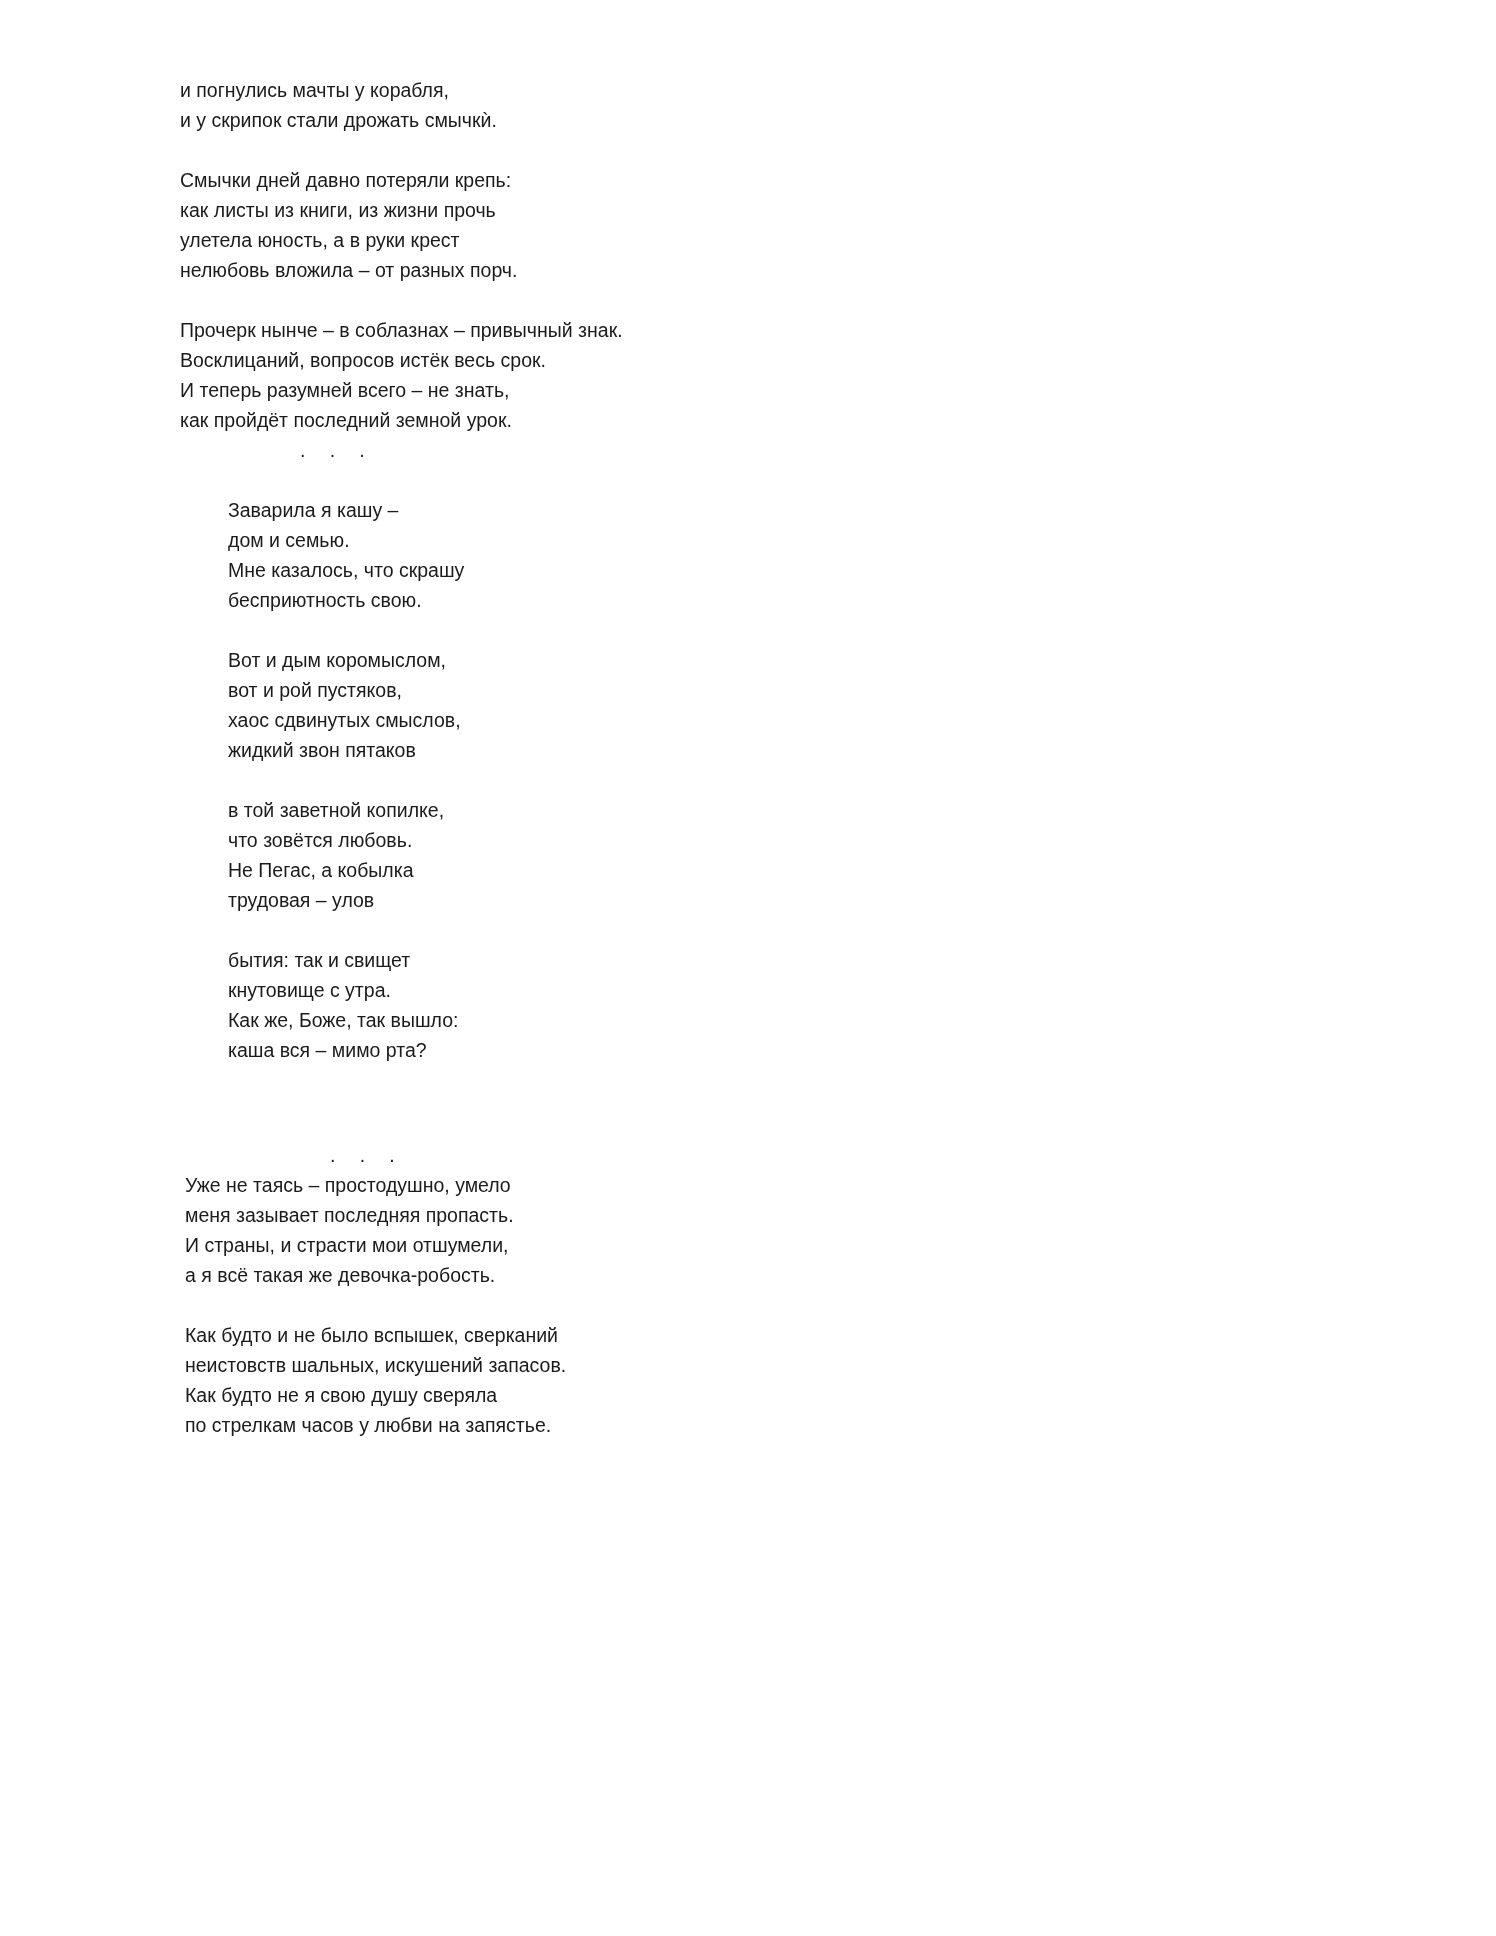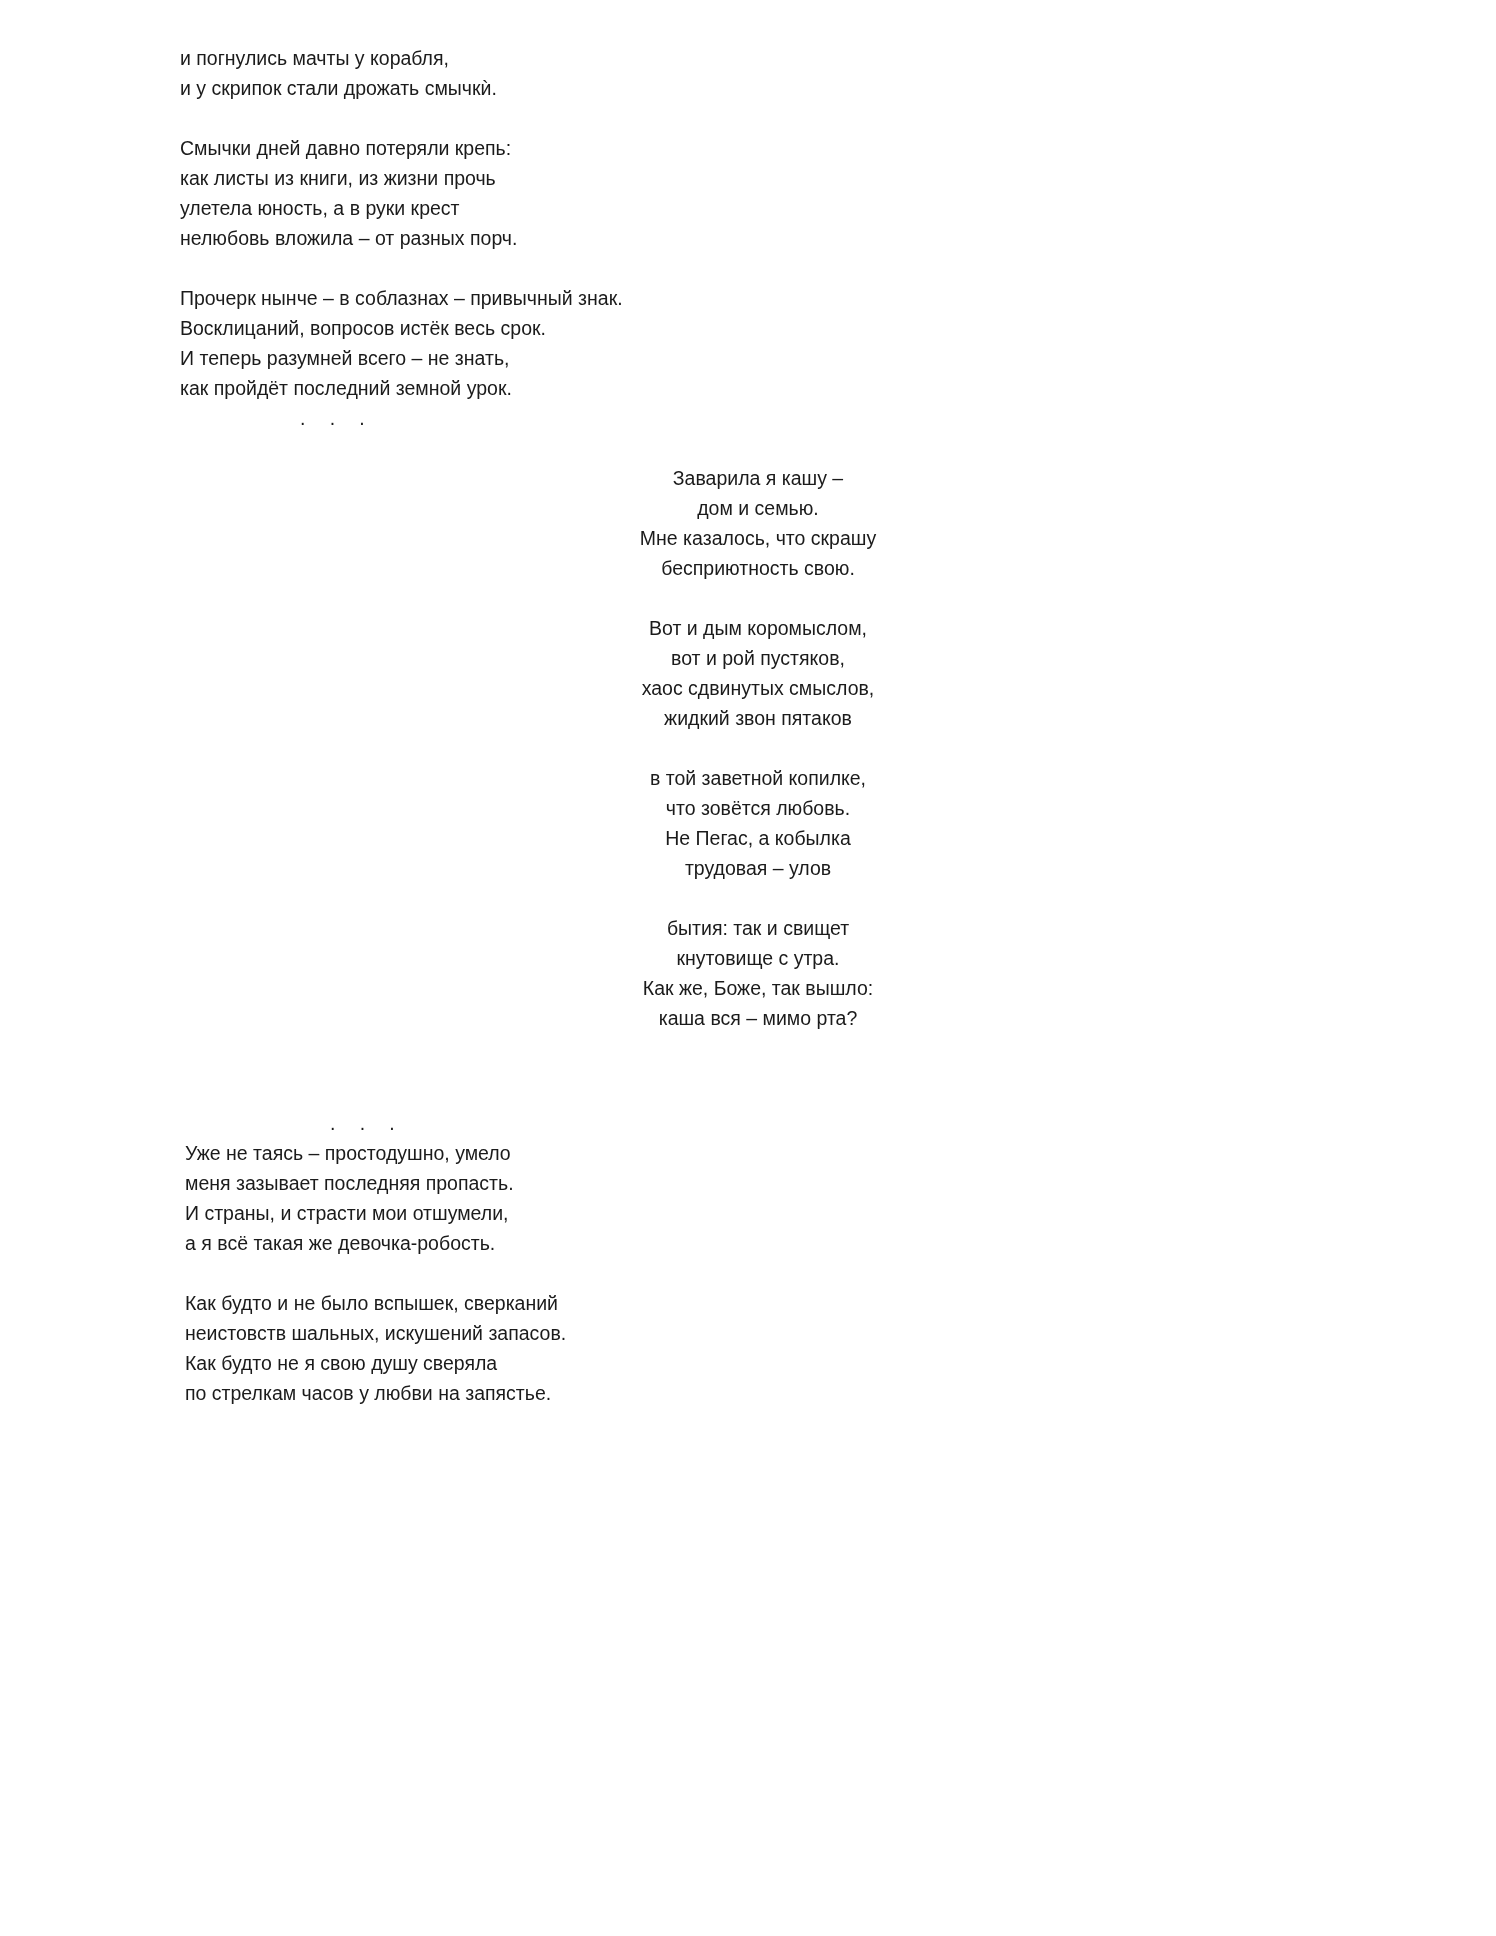--- a/index.html
+++ b/index.html
@@ -7,34 +7,34 @@
     padding: 0;
     background: #ffffff;
   }
   .page {
     position: relative;
     width: 1288px;
     height: 1936px;
     background: #ffffff;
     overflow: hidden;
     box-sizing: border-box;
-    padding-top: 43px;
+    padding-top: 75px;
     font-family: "Liberation Sans", "DejaVu Sans", sans-serif;
     font-size: 19.5px;
     line-height: 30px;
     color: #1b1b1b;
   }
   .sec { white-space: pre; }
   .line { white-space: pre; }
   .stanza + .stanza { margin-top: 30px; }
 
   
   .sec-0 { margin-left: 180px; }                    
   .sec-1 { margin-top: 0;    margin-left: 300px; }  
-  .sec-2 { margin-top: 30px; margin-left: 228px; text-align: center; }  
+  .sec-2 { margin-top: 30px; margin-left: 228px; }  
   .sec-3 { margin-top: 75px; margin-left: 330px; }  
   .sec-4 { margin-left: 185px; }  
 
   .separator {
     letter-spacing: 2px;
     color: #1b1b1b;
   }
 </style>
 </head>
 <body>

